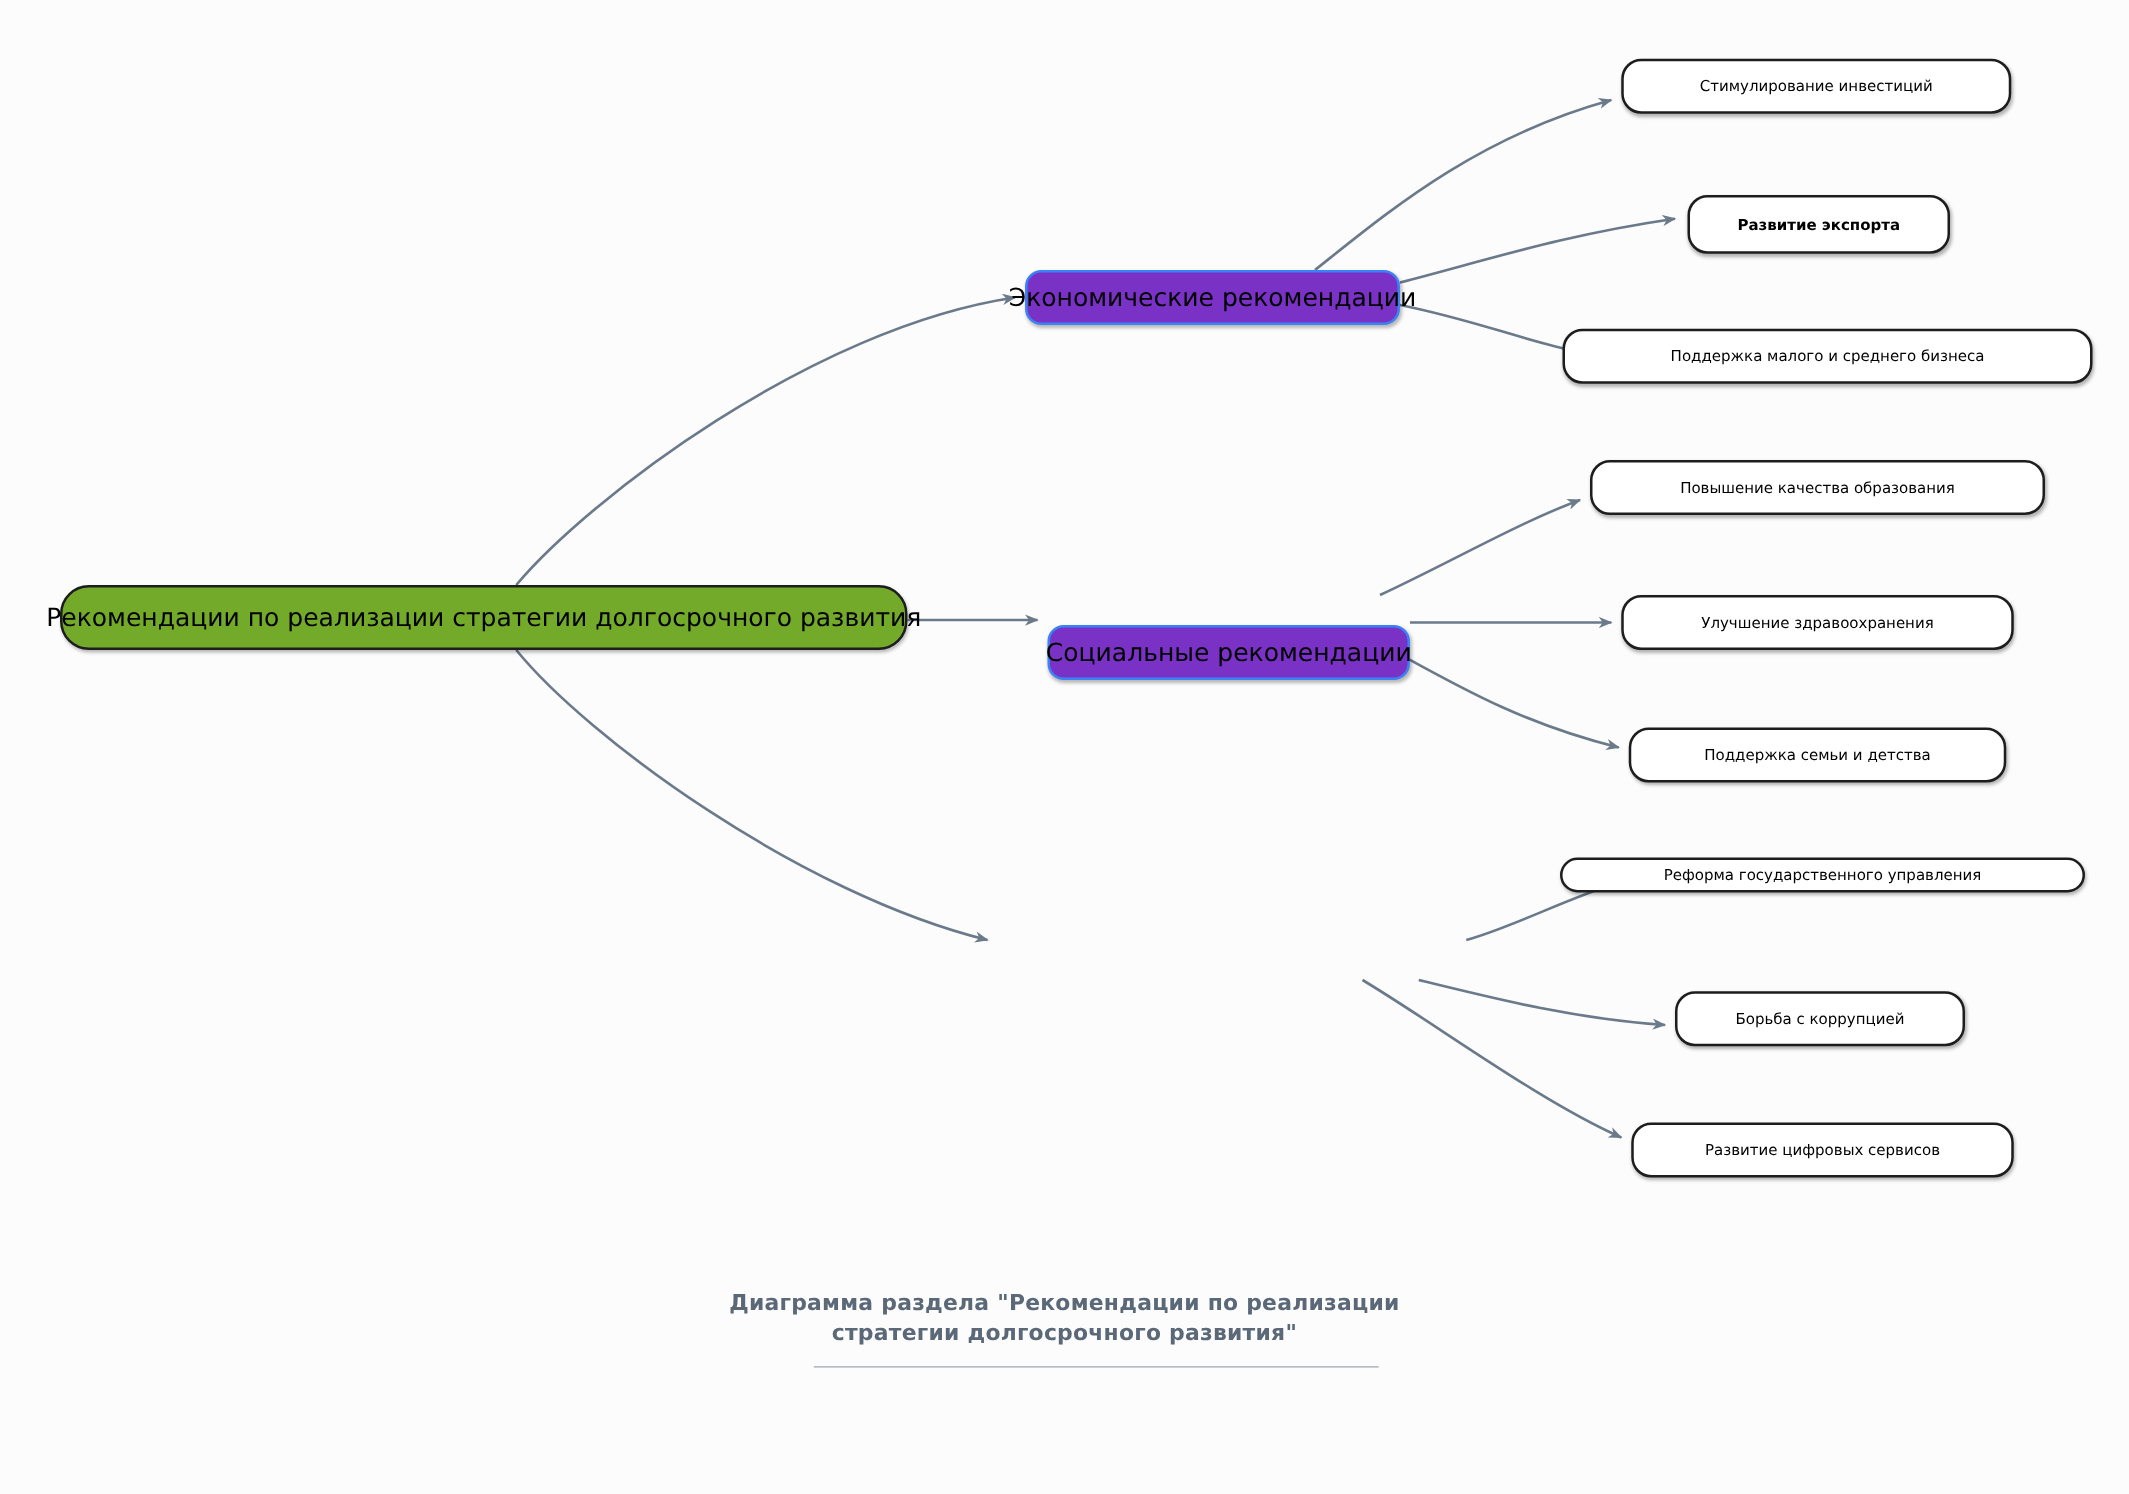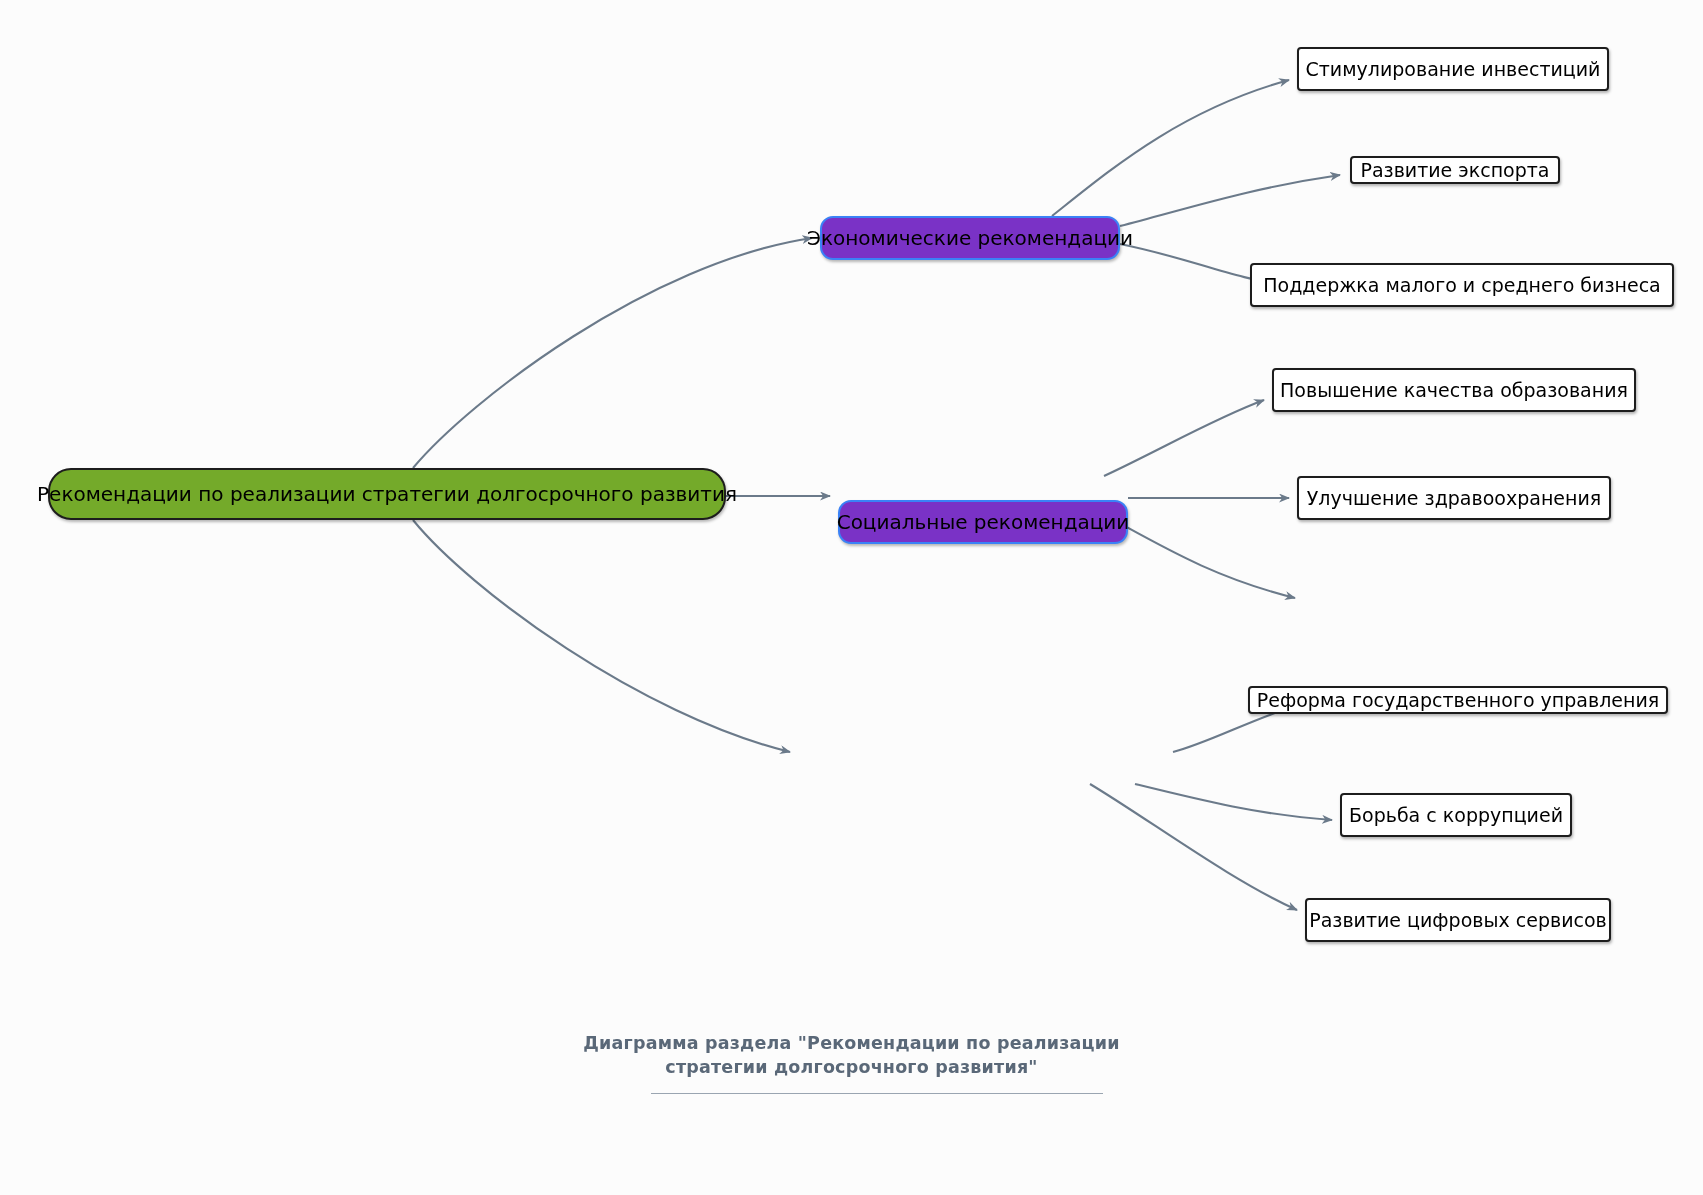--- a/index.html
+++ b/index.html
@@ -49,23 +49,23 @@
     background: #7a32c6;
     border: 2px solid #3b82f6;
     border-radius: 13px;
     color: #000000;
     font-size: 20px;
     box-shadow: 1px 2px 3px rgba(0,0,0,0.28);
   }
   .node-leaf {
     background: #ffffff;
     border: 2px solid #1d1d1d;
-    border-radius: 4px;
+    border-radius: 16px;
     color: #000000;
-    font-size: 19px;
+    font-size: 12px;
     box-shadow: 1px 2px 3px rgba(0,0,0,0.30);
   }
   .footer {
     position: absolute;
     left: 0;
     width: 1703px;
     text-align: center;
   }
   #footer-title {
     top: 1032px;
@@ -131,36 +131,39 @@
 
   <div class="node node-branch" style="left:838px; top:500px; width:290px; height:44px;">
     <span>Социальные рекомендации</span>
   </div>
 
 
   <div class="node node-leaf" style="left:1297px; top:47px; width:312px; height:44px;">
     <span>Стимулирование инвестиций</span>
   </div>
 
-  <div class="node node-leaf" style="left:1350px; top:156px; width:210px; height:28px;">
+  <div class="node node-leaf" style="left:1350px; top:156px; width:210px; height:47px;font-weight:bold;">
     <span>Развитие экспорта</span>
   </div>
 
   <div class="node node-leaf" style="left:1250px; top:263px; width:424px; height:44px;">
     <span>Поддержка малого и среднего бизнеса</span>
   </div>
 
   <div class="node node-leaf" style="left:1272px; top:368px; width:364px; height:44px;">
     <span>Повышение качества образования</span>
   </div>
 
   <div class="node node-leaf" style="left:1297px; top:476px; width:314px; height:44px;">
     <span>Улучшение здравоохранения</span>
   </div>
 
+  <div class="node node-leaf" style="left:1303px; top:582px; width:302px; height:44px;">
+    <span>Поддержка семьи и детства</span>
+  </div>
 
   <div class="node node-leaf" style="left:1248px; top:686px; width:420px; height:28px;">
     <span>Реформа государственного управления</span>
   </div>
 
   <div class="node node-leaf" style="left:1340px; top:793px; width:232px; height:44px;">
     <span>Борьба с коррупцией</span>
   </div>
 
   <div class="node node-leaf" style="left:1305px; top:898px; width:306px; height:44px;">

